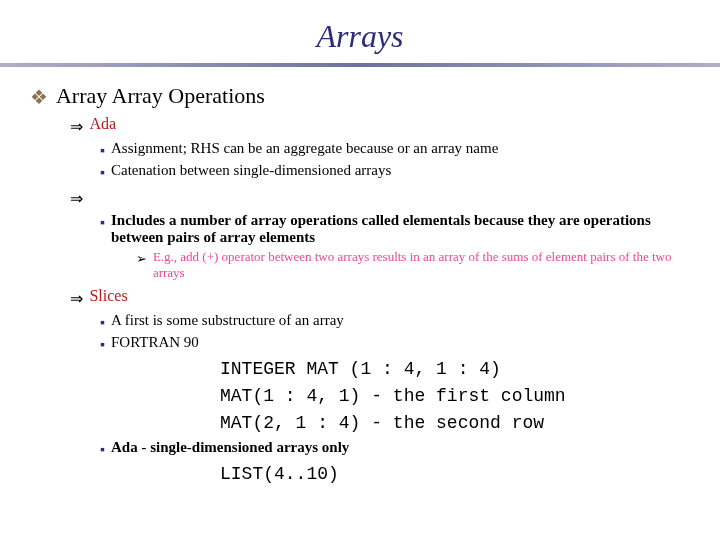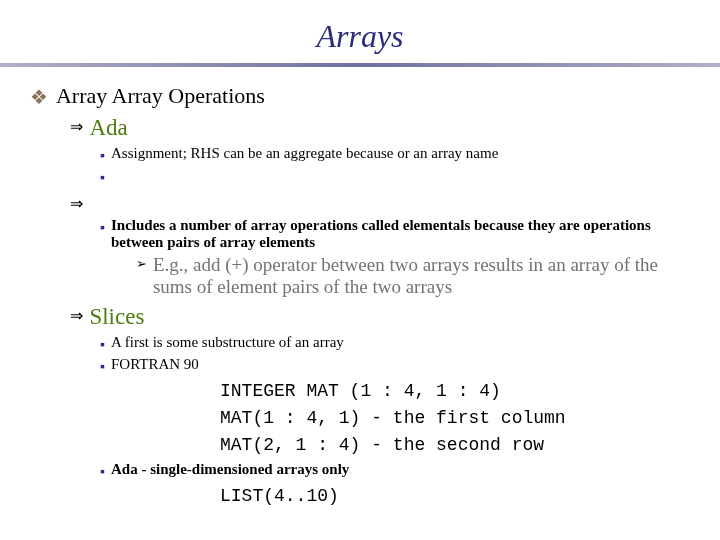--- a/index.html
+++ b/index.html
@@ -73,22 +73,22 @@
     }
 
     .bullet-arrow {
       color: #000;
       font-size: 16px;
       margin-top: 2px;
       flex-shrink: 0;
     }
 
     .level2-text {
-      font-size: 23px;
-      color: #4d7c0f;
+      font-size: 16px;
+      color: #b91c1c;
     }
 
     .level3-container {
       margin-left: 30px;
       margin-bottom: 4px;
     }
 
     .level3 {
       display: flex;
       align-items: flex-start;
@@ -125,22 +125,22 @@
     }
 
     .bullet-tri {
       color: #000;
       font-size: 13px;
       margin-top: 2px;
       flex-shrink: 0;
     }
 
     .level4-text {
-      font-size: 19px;
-      color: #737373;
+      font-size: 13px;
+      color: #ec4899;
     }
 
     .code-block {
       margin-left: 120px;
       font-family: 'Courier New', Courier, monospace;
       font-size: 18px;
       color: #000;
       line-height: 1.5;
       margin-top: 2px;
       margin-bottom: 2px;
@@ -167,20 +167,21 @@
         <span class="bullet-arrow">⇒</span>
         <span class="level2-text">Ada</span>
       </div>
       <div class="level3-container">
         <div class="level3">
           <span class="bullet-square">▪</span>
           <span class="level3-text">Assignment; RHS can be an aggregate because or an array name</span>
         </div>
         <div class="level3">
           <span class="bullet-square">▪</span>
+          <span class="level3-text">Catenation between single-dimensioned arrays</span>
         </div>
       </div>
     </div>
 
     <div class="level2-container">
       <div class="level2">
         <span class="bullet-arrow">⇒</span>
       </div>
       <div class="level3-container">
         <div class="level3">

